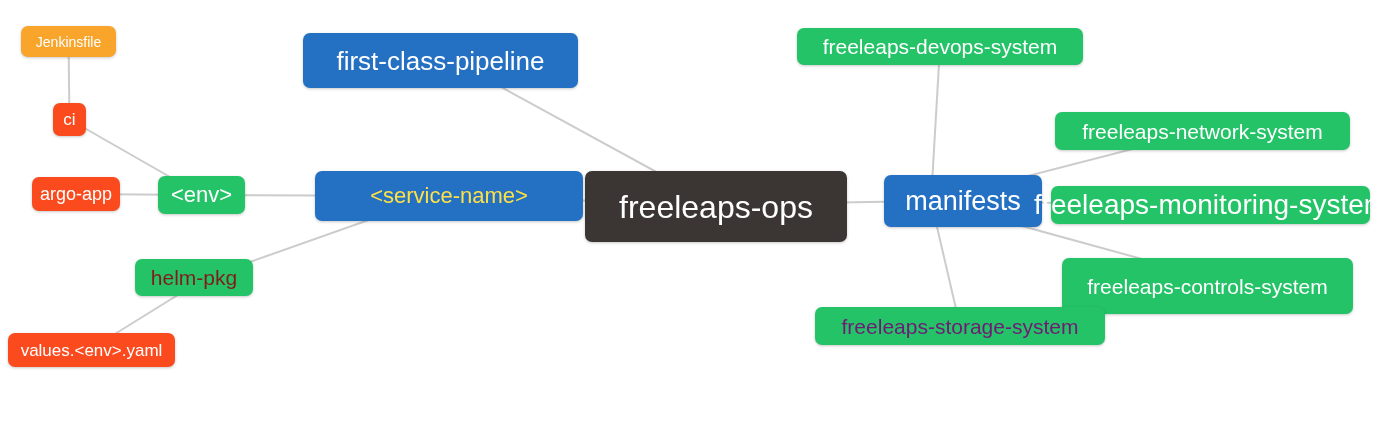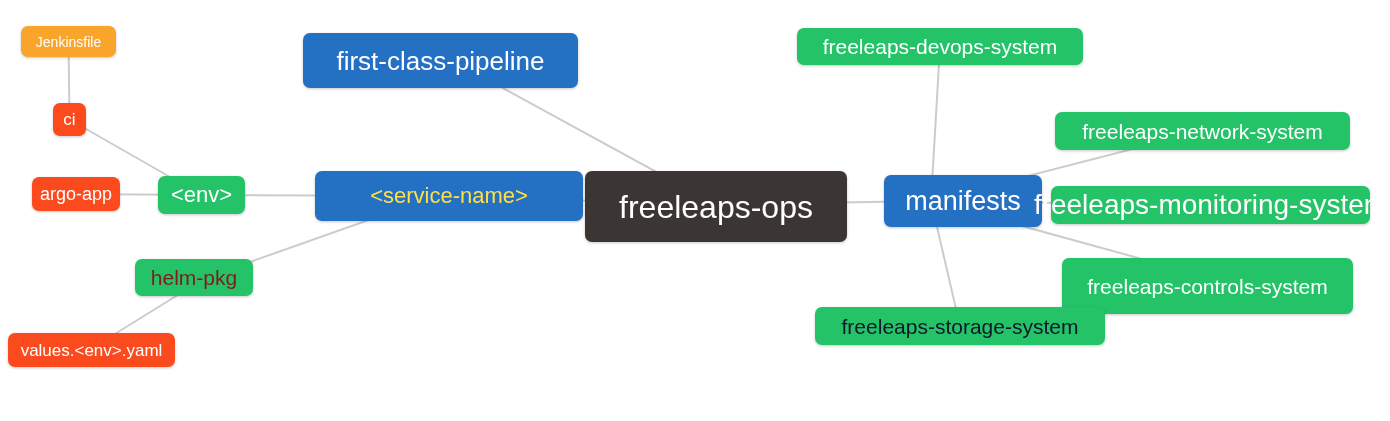--- a/index.html
+++ b/index.html
@@ -67,15 +67,15 @@
       <div class="mm-node" style="left: 158px; top: 176px; width: 87px; height: 38px; font-size: 22px; background: rgb(37, 195, 104); color: rgb(255, 255, 255);">&lt;env&gt;</div>
       <div class="mm-node" style="left: 135px; top: 259px; width: 118px; height: 37px; font-size: 21px; background: rgb(37, 195, 104); color: #7f1d1d;">helm-pkg</div>
       <div class="mm-node" style="left: 53px; top: 103px; width: 33px; height: 33px; font-size: 17px; background: rgb(250, 74, 30); color: rgb(255, 255, 255);">ci</div>
       <div class="mm-node" style="left: 32px; top: 177px; width: 88px; height: 34px; font-size: 18px; background: rgb(250, 74, 30); color: rgb(255, 255, 255);">argo-app</div>
       <div class="mm-node" style="left: 21px; top: 26px; width: 95px; height: 31px; font-size: 14px; background: rgb(249, 164, 42); color: rgb(255, 255, 255);">Jenkinsfile</div>
       <div class="mm-node" style="left: 8px; top: 333px; width: 167px; height: 34px; font-size: 17px; background: rgb(250, 74, 30); color: rgb(255, 255, 255);">values.&lt;env&gt;.yaml</div>
       <div class="mm-node" style="left: 797px; top: 28px; width: 286px; height: 37px; font-size: 21px; background: rgb(37, 195, 104); color: rgb(255, 255, 255);">freeleaps-devops-system</div>
       <div class="mm-node" style="left: 1055px; top: 112px; width: 295px; height: 38px; font-size: 21px; background: rgb(37, 195, 104); color: rgb(255, 255, 255);">freeleaps-network-system</div>
       <div class="mm-node" style="left: 1051px; top: 186px; width: 319px; height: 38px; font-size: 28px; background: rgb(37, 195, 104); color: rgb(255, 255, 255);">freeleaps-monitoring-system</div>
       <div class="mm-node" style="left: 1062px; top: 258px; width: 291px; height: 56px; font-size: 21px; background: rgb(37, 195, 104); color: rgb(255, 255, 255);">freeleaps-controls-system</div>
-      <div class="mm-node" style="left: 815px; top: 307px; width: 290px; height: 38px; font-size: 21px; background: rgb(37, 195, 104); color: #0f172a;">freeleaps-storage-system</div>
+      <div class="mm-node" style="left: 815px; top: 307px; width: 290px; height: 38px; font-size: 21px; background: rgb(37, 195, 104); color: #701a75;">freeleaps-storage-system</div>
     </div>
 </div>
 
 </body></html>

